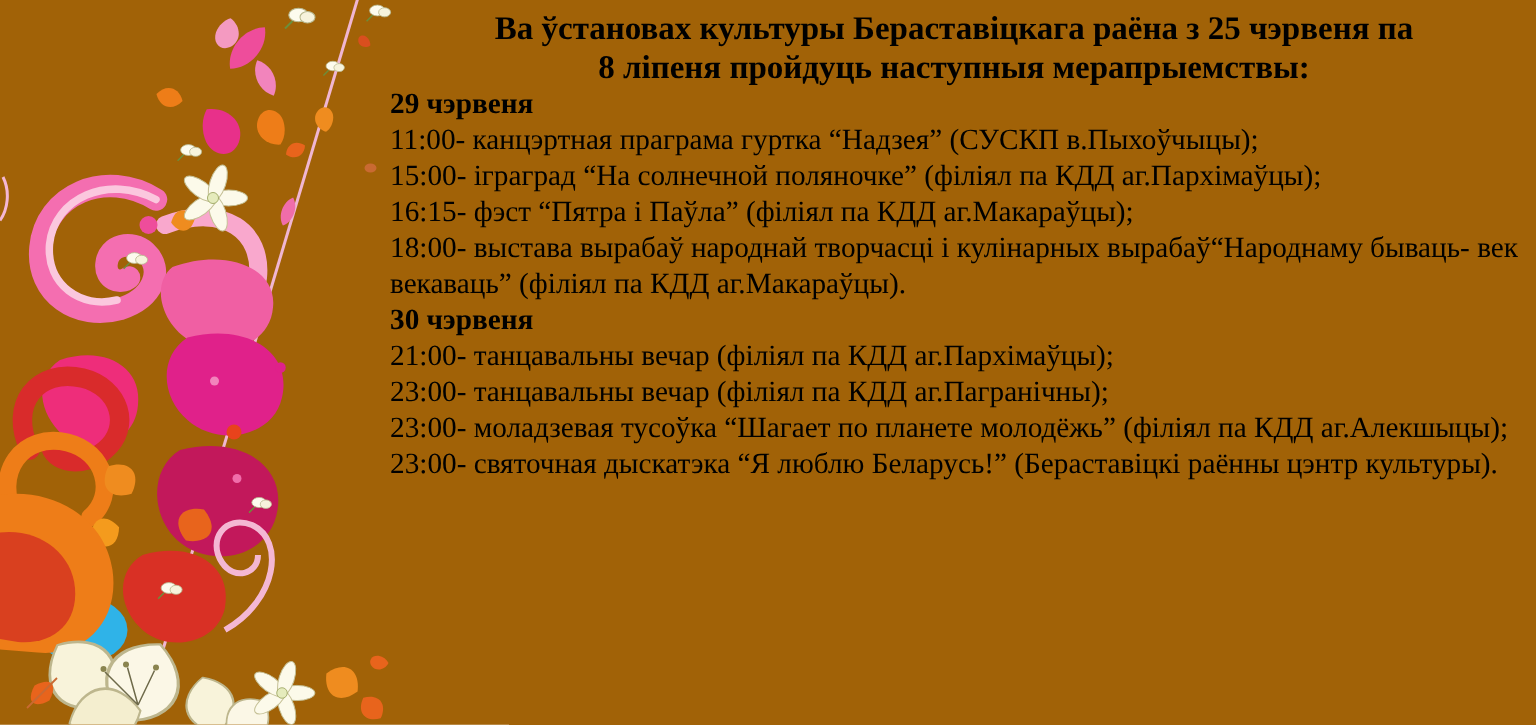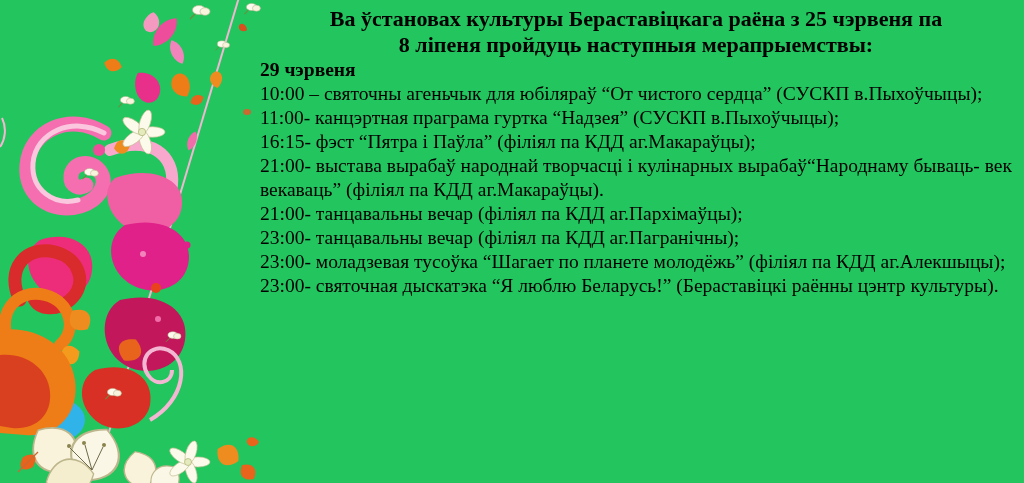--- a/index.html
+++ b/index.html
@@ -1,20 +1,20 @@
 <!DOCTYPE html>
 <html><head>
 <meta charset="utf-8">
 <style>
   html, body { margin: 0; padding: 0; }
   .stage {
     position: relative;
     width: 1024px;
     height: 483px;
-    background: #22c55e;
+    background: #a16207;
     overflow: hidden;
     font-family: "Liberation Serif", serif;
     color: #000;
   }
   .floral {
     position: absolute;
     left: 0;
     top: 0;
     pointer-events: none;
   }
@@ -139,27 +139,28 @@
   </svg>
 
   <div class="content">
     <h1 style="margin:0; font-size:inherit;">
       <div class="title-line">Ва ўстановах культуры Бераставіцкага раёна з 25 чэрвеня  па</div>
       <div class="title-line">8 ліпеня пройдуць наступныя мерапрыемствы:</div>
     </h1>
 
     <section>
       <h2 class="section-date">29 чэрвеня</h2>
-      <p class="event">10:00 – святочны агеньчык для юбіляраў “От чистого сердца” (СУСКП в.Пыхоўчыцы);</p>
       <p class="event">11:00- канцэртная праграма гуртка “Надзея”  (СУСКП в.Пыхоўчыцы);</p>
+      <p class="event">15:00- іграград “На солнечной поляночке” (філіял па КДД аг.Пархімаўцы);</p>
       <p class="event">16:15- фэст “Пятра і Паўла” (філіял па КДД аг.Макараўцы);</p>
-      <p class="event">21:00- выстава вырабаў народнай творчасці і кулінарных вырабаў“Народнаму бываць- век векаваць” (філіял па КДД аг.Макараўцы).</p>
+      <p class="event">18:00- выстава вырабаў народнай творчасці і кулінарных вырабаў“Народнаму бываць- век векаваць” (філіял па КДД аг.Макараўцы).</p>
     </section>
 
     <section>
+      <h2 class="section-date">30 чэрвеня</h2>
       <p class="event">21:00- танцавальны вечар (філіял па КДД аг.Пархімаўцы);</p>
       <p class="event">23:00- танцавальны вечар (філіял па КДД аг.Пагранічны);</p>
       <p class="event">23:00- моладзевая тусоўка  “Шагает по планете молодёжь” (філіял па КДД аг.Алекшыцы);</p>
       <p class="event">23:00- святочная дыскатэка “Я люблю Беларусь!”  (Бераставіцкі раённы цэнтр культуры).</p>
     </section>
   </div>
 
 </div>
 
 </body></html>

